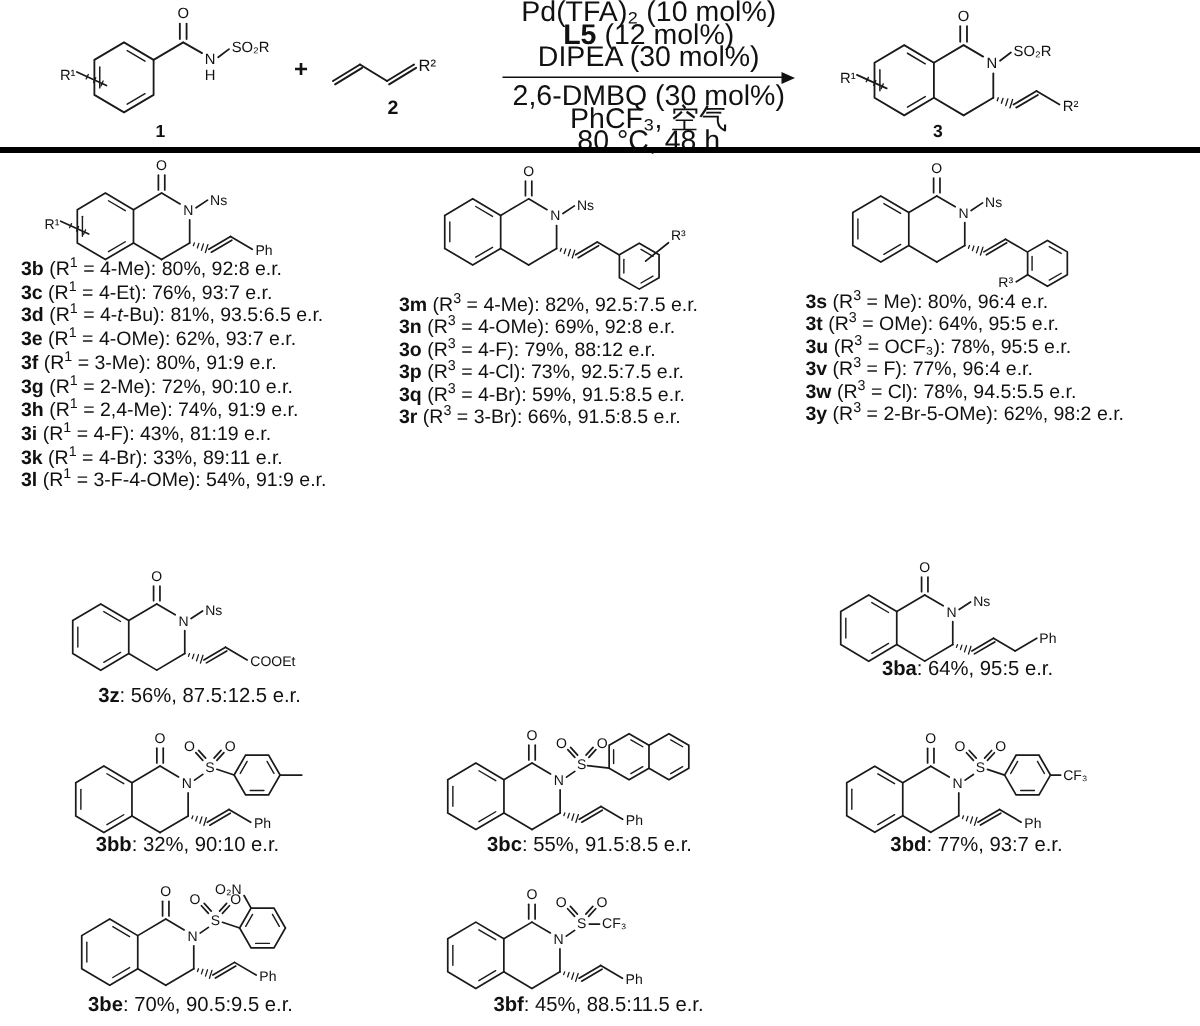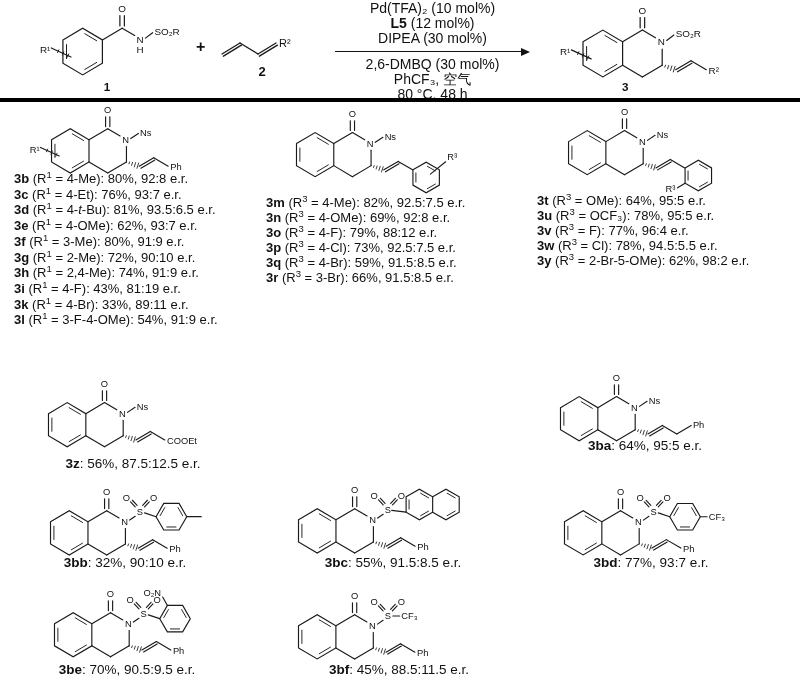--- a/index.html
+++ b/index.html
@@ -6,21 +6,21 @@
   html,body{background:#fff}
   body{position:relative;width:800px;height:684px;font-family:"Liberation Sans","DejaVu Sans",sans-serif;color:#111;overflow:hidden}
   .abs{position:absolute}
   svg{overflow:visible}
   svg line, svg path{stroke:#1a1a1a;stroke-width:1.35;fill:none;stroke-linecap:round}
   svg .d{stroke-width:1.1}
   svg .t{stroke-width:1}
   svg text{font-size:11px;fill:#111;font-family:"Liberation Sans","DejaVu Sans",sans-serif}
   svg text.lbl{font-size:13px;font-weight:bold}
   .plus{font-size:16px;font-weight:bold}
-  .cond{width:225px;text-align:center;font-size:14px;line-height:15px;white-space:nowrap}
+  .cond{width:225px;text-align:center;font-size:19px;line-height:15px;white-space:nowrap}
   .arrow{position:relative;height:9px;width:195px;margin:1px auto}
   .arrow::before{content:"";position:absolute;left:0;right:8px;top:4px;border-top:1.6px solid #111}
   .arrow::after{content:"";position:absolute;right:0;top:0.5px;border-left:9px solid #111;border-top:4px solid transparent;border-bottom:4px solid transparent}
   .rule{left:0;top:98px;width:800px;height:4px;background:#000}
   .entries{font-size:13px;white-space:nowrap}
   .entries sup{font-size:9.5px;line-height:0}
   .c1{line-height:15.7px}
   .c23{line-height:15.1px}
   .slabel{font-size:13.5px;text-align:center;white-space:nowrap}
 </style>
@@ -186,20 +186,21 @@
   </div>
 <div class="abs entries c23" style="left:266px;top:195px">
     <div class="entry"><b>3m</b> (R<sup>3</sup> = 4-Me): 82%, 92.5:7.5 e.r.</div>
     <div class="entry"><b>3n</b> (R<sup>3</sup> = 4-OMe): 69%, 92:8 e.r.</div>
     <div class="entry"><b>3o</b> (R<sup>3</sup> = 4-F): 79%, 88:12 e.r.</div>
     <div class="entry"><b>3p</b> (R<sup>3</sup> = 4-Cl): 73%, 92.5:7.5 e.r.</div>
     <div class="entry"><b>3q</b> (R<sup>3</sup> = 4-Br): 59%, 91.5:8.5 e.r.</div>
     <div class="entry"><b>3r</b> (R<sup>3</sup> = 3-Br): 66%, 91.5:8.5 e.r.</div>
   </div>
 <div class="abs entries c23" style="left:537px;top:193px">
+    <div class="entry"><b>3s</b> (R<sup>3</sup> = Me): 80%, 96:4 e.r.</div>
     <div class="entry"><b>3t</b> (R<sup>3</sup> = OMe): 64%, 95:5 e.r.</div>
     <div class="entry"><b>3u</b> (R<sup>3</sup> = OCF₃): 78%, 95:5 e.r.</div>
     <div class="entry"><b>3v</b> (R<sup>3</sup> = F): 77%, 96:4 e.r.</div>
     <div class="entry"><b>3w</b> (R<sup>3</sup> = Cl): 78%, 94.5:5.5 e.r.</div>
     <div class="entry"><b>3y</b> (R<sup>3</sup> = 2-Br-5-OMe): 62%, 98:2 e.r.</div>
   </div>
 
 <svg class="abs" style="left:40px;top:378px" width="174" height="73" viewBox="0 0 205 86">
   <use href="#core"></use>
   <use href="#ns-tag"></use>

